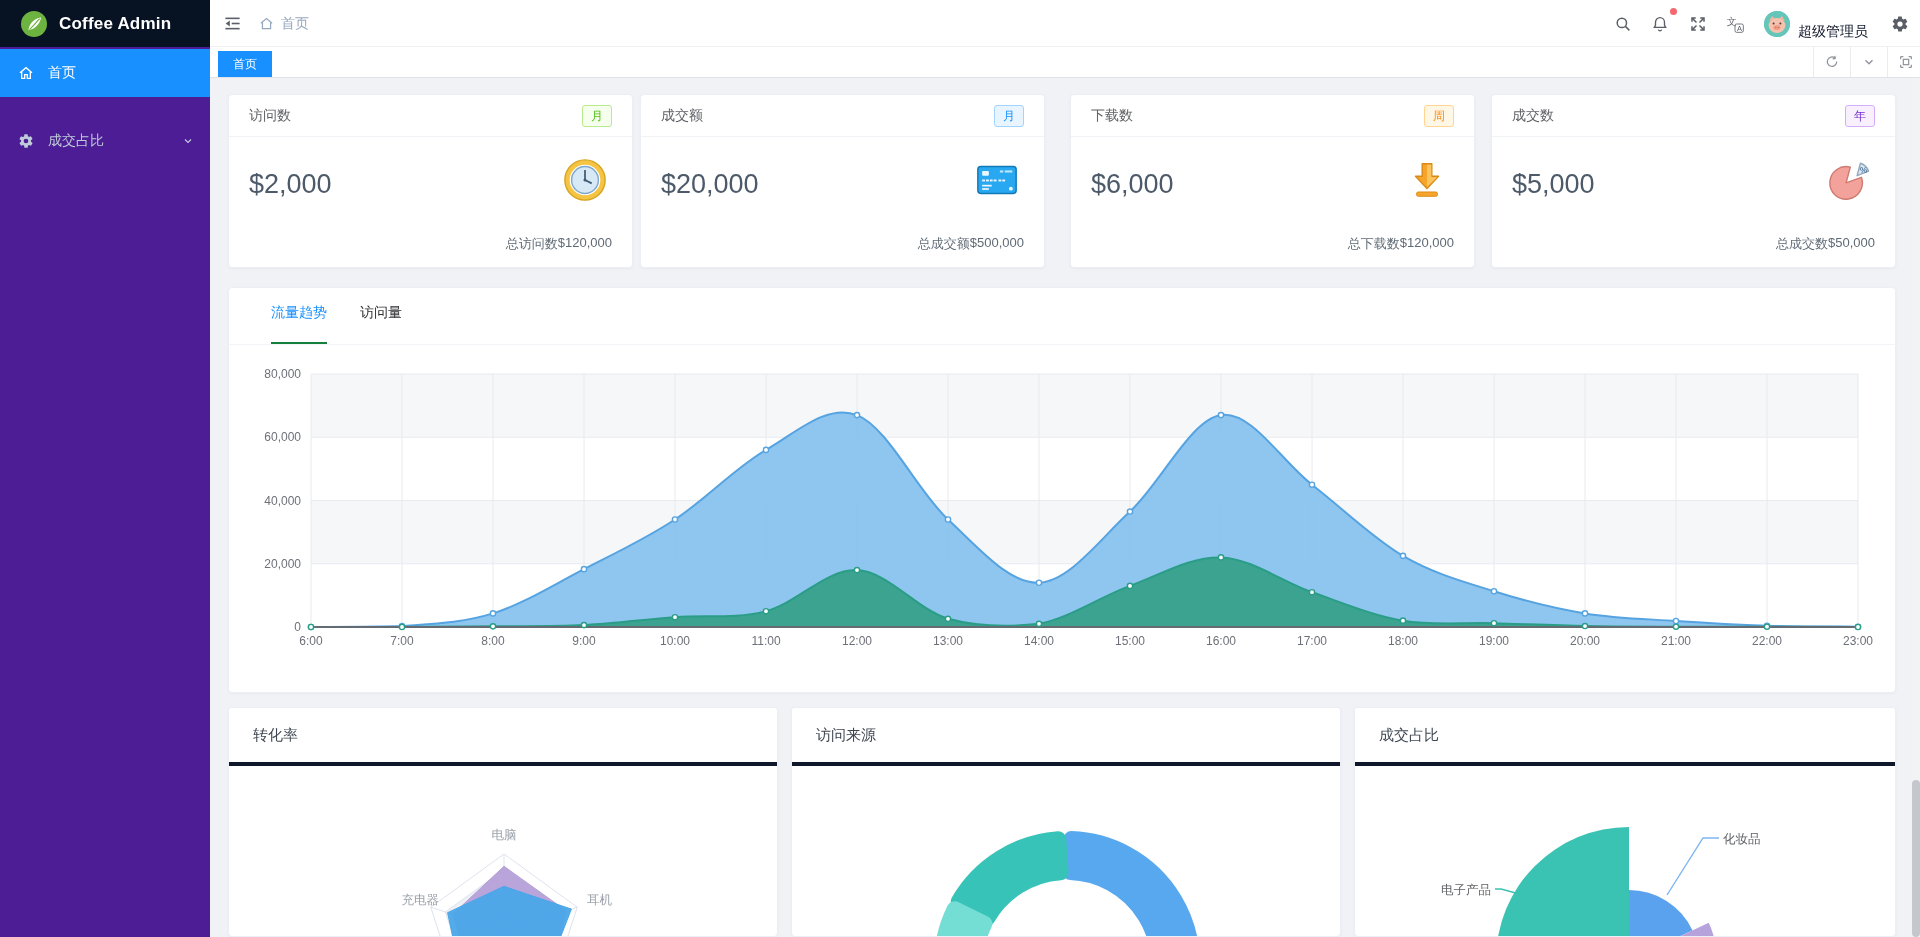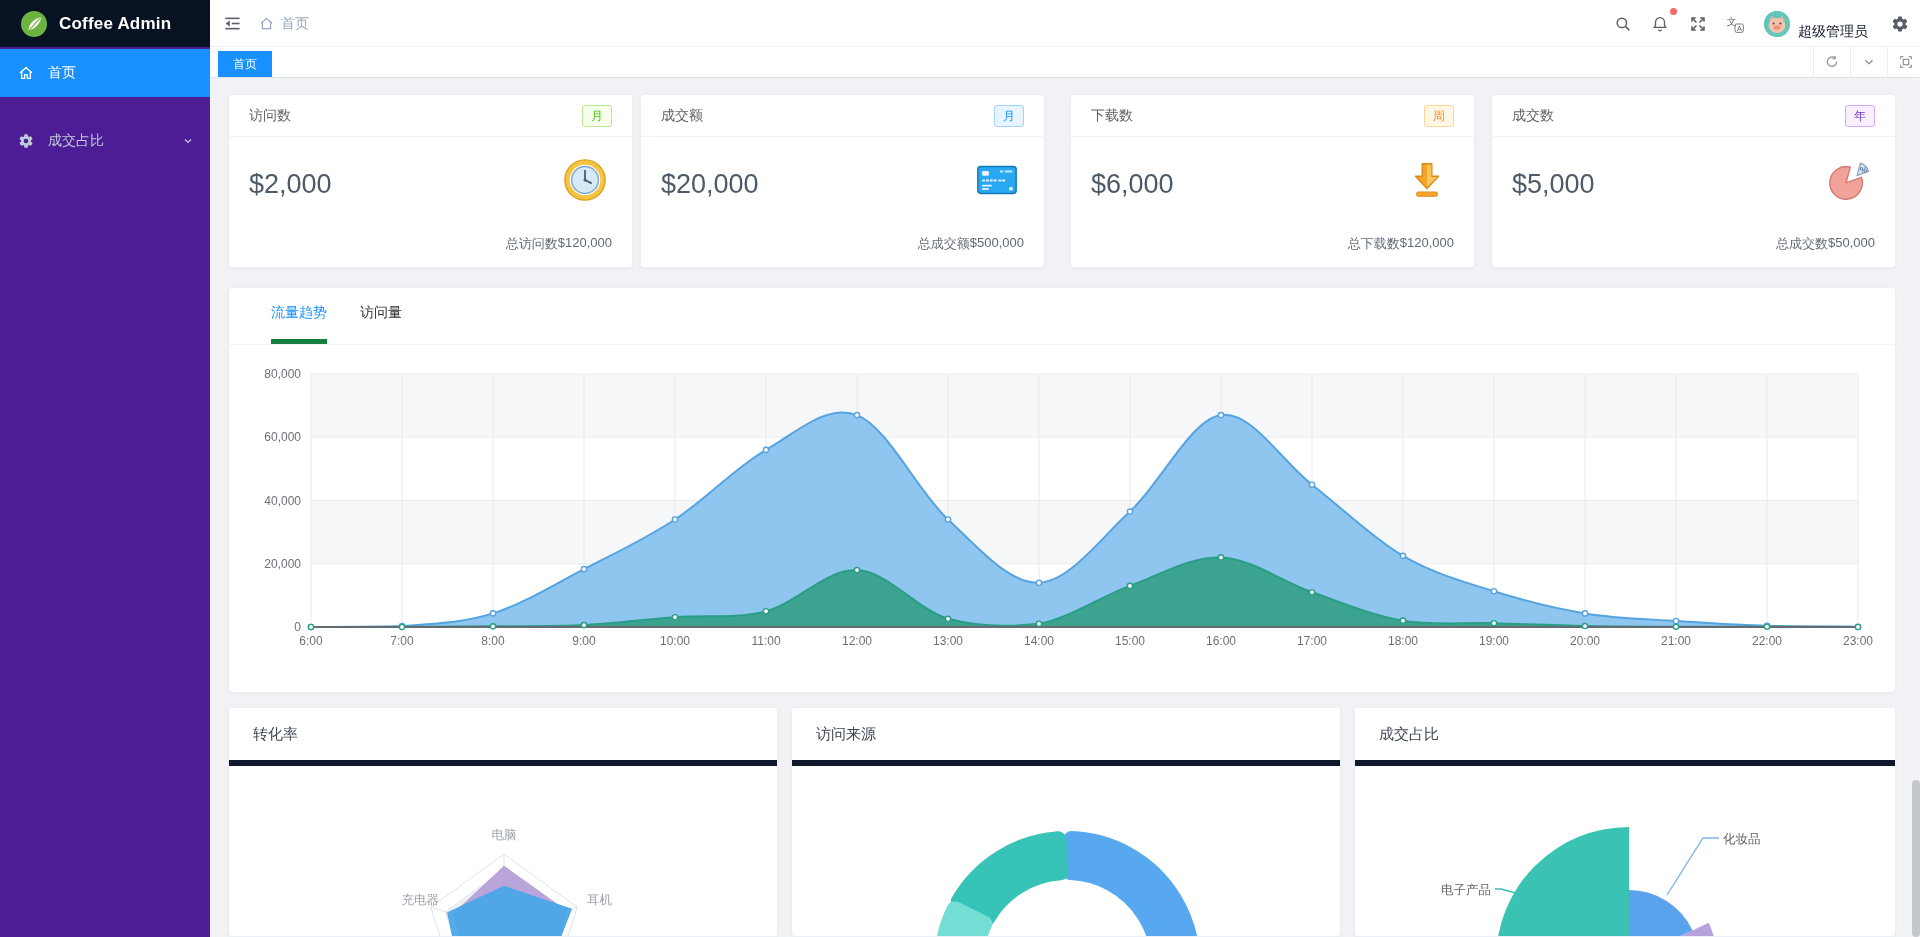--- a/index.html
+++ b/index.html
@@ -52,27 +52,27 @@
   .badge { font-size:12px; line-height:1; padding:4px 8px; border:1px solid; border-radius:3px; }
   .stat-value { position:absolute; left:20px; top:74px; font-size:27px; color:#4d5a69; }
   .stat-icon { position:absolute; right:24px; top:62px; width:46px; height:46px; }
   .stat-foot { position:absolute; left:20px; right:20px; top:140px; display:flex;
     font-size:13px; color:#5f6a75; }
   .stat-foot .sf-label { flex:1;text-align:right; }
 
   .trend-card { left:18px; top:209px; width:1668px; height:406px; }
   .trend-tabs { position:absolute; left:42px; top:16px; height:40px; display:flex; gap:33px; z-index:2; }
   .trend-tab { font-size:14px; color:#303133; cursor:pointer; padding-bottom:14px; }
-  .trend-tab.active { color:#1890ff; border-bottom:5px solid #15803d; }
+  .trend-tab.active { color:#1890ff; border-bottom:2px solid #15803d; }
   .tabs-rule { position:absolute; left:0; top:56px; width:1668px; height:1px; background:#f2f4f7; }
   .trend-svg { position:absolute; left:0; top:0; }
 
   .bottom-card { top:629px; height:230px; overflow:hidden; }
   .bc-head { position:absolute; left:0; top:0; width:100%; height:58px; background:#fff;
-    border-bottom:6px solid #0f172a; display:flex; align-items:center; padding:0 24px;
+    border-bottom:4px solid #0f172a; display:flex; align-items:center; padding:0 24px;
     font-size:15px; color:#3e4651; z-index:2; }
   .bc-svg { position:absolute; left:0; top:0; }
 
   
   .scroll-track { position:absolute; left:1912px; top:78px; width:8px; height:859px; background:#f2f3f5; }
   .scroll-thumb { position:absolute; left:1912px; top:780px; width:8px; height:157px; background:#c4c7cc;
     border-radius:4px; cursor:pointer; }
 </style>
 </head>
 <body>

